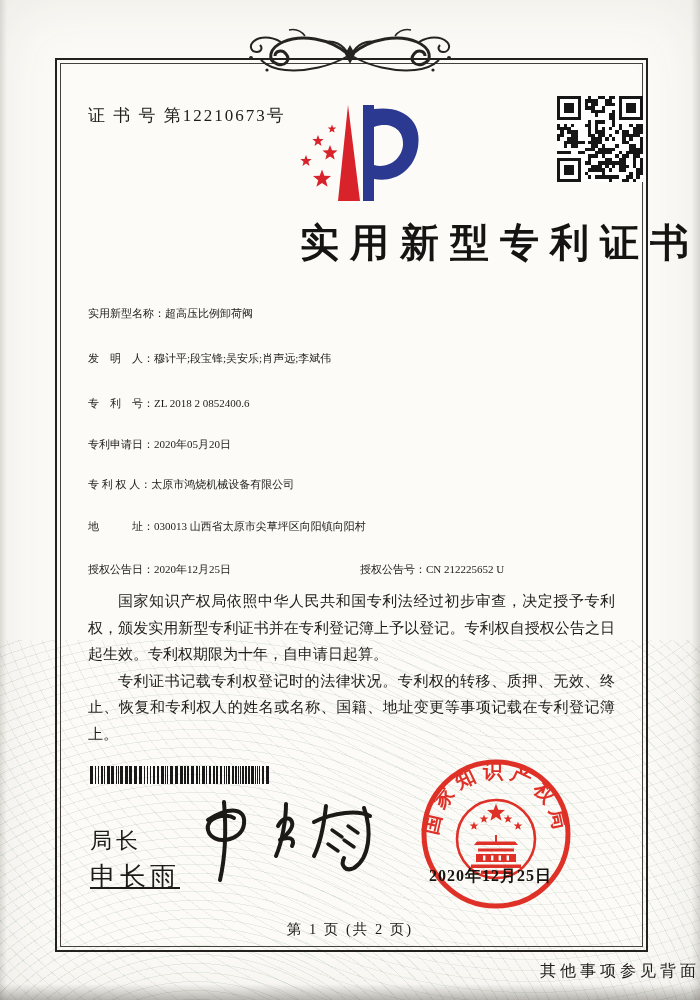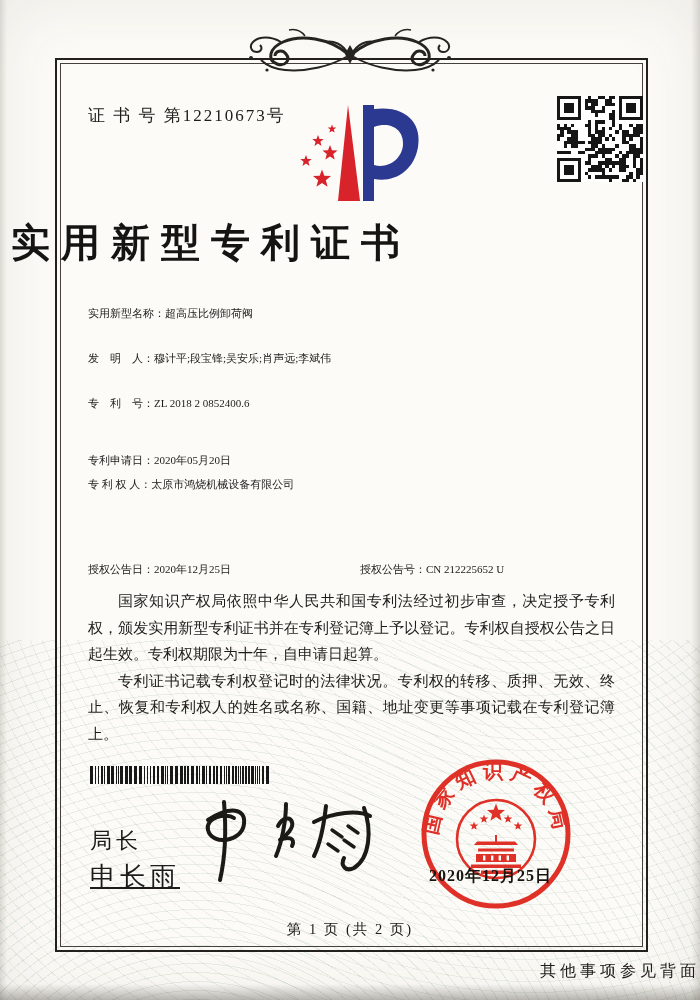--- a/index.html
+++ b/index.html
@@ -14,24 +14,24 @@
     background:
       repeating-radial-gradient(circle at 28% 150%, rgba(110,150,118,.14) 0 1px, transparent 1px 9px),
       repeating-radial-gradient(circle at 76% -55%, rgba(110,150,118,.11) 0 1px, transparent 1px 11px);
   }
   .border-outer{position:absolute;left:55px;top:58px;width:589px;height:890px;border:2px solid #23211e;}
   .border-inner{position:absolute;inset:3px;border:1px solid #45413b;}
   .ornament{position:absolute;left:245px;top:26px;}
   .cert-no{position:absolute;left:88px;top:104px;font-size:17px;letter-spacing:2px;}
   .logo{position:absolute;left:282px;top:100px;}
   .qr{position:absolute;left:557px;top:96px;}
-  .title{position:absolute;left:0;right:0;top:216px;margin:0;text-align:left;
+  .title{position:absolute;left:0;right:0;top:216px;margin:0;text-align:right;
     font-size:39px;font-weight:700;letter-spacing:11px;text-indent:11px;color:#161412;}
   .row{position:absolute;left:88px;font-size:11px;white-space:nowrap;line-height:24px;}
-  .r0{top:301px}.r1{top:346px}.r2{top:391px}.r3{top:448px}.r4{top:472px}.r5{top:514px}.r6{top:557px}
+  .r0{top:301px}.r1{top:346px}.r2{top:391px}.r3{top:432px}.r4{top:472px}.r5{top:514px}.r6{top:557px}
   .row .g2{position:absolute;left:272px;white-space:nowrap;}
   .body{position:absolute;left:88px;width:527px;top:588px;font-size:15px;line-height:26.5px;text-align:justify;}
   .body p{margin:0;text-indent:2em;}
   .barcode{position:absolute;left:90px;top:766px;}
   .sig-title{position:absolute;left:90px;top:826px;font-size:22px;letter-spacing:4px;}
   .sig-name{position:absolute;left:90px;top:859px;font-size:26px;letter-spacing:4px;text-decoration:underline;}
   .signature{position:absolute;left:186px;top:796px;z-index:3;}
   .seal{position:absolute;left:411px;top:749px;z-index:2;opacity:.93;}
   .seal-date{position:absolute;left:429px;top:866px;z-index:4;font-size:16px;font-weight:700;
     letter-spacing:1px;color:#17140f;}
@@ -87,20 +87,21 @@
     <path id="qrp" fill="#161616" d="M0 0h1v1h-1zM1 0h1v1h-1zM2 0h1v1h-1zM3 0h1v1h-1zM4 0h1v1h-1zM5 0h1v1h-1zM6 0h1v1h-1zM9 0h1v1h-1zM12 0h1v1h-1zM13 0h1v1h-1zM15 0h1v1h-1zM16 0h1v1h-1zM18 0h1v1h-1zM19 0h1v1h-1zM20 0h1v1h-1zM21 0h1v1h-1zM22 0h1v1h-1zM23 0h1v1h-1zM24 0h1v1h-1zM0 1h1v1h-1zM6 1h1v1h-1zM8 1h1v1h-1zM9 1h1v1h-1zM10 1h1v1h-1zM11 1h1v1h-1zM14 1h1v1h-1zM15 1h1v1h-1zM18 1h1v1h-1zM24 1h1v1h-1zM0 2h1v1h-1zM2 2h1v1h-1zM3 2h1v1h-1zM4 2h1v1h-1zM6 2h1v1h-1zM8 2h1v1h-1zM10 2h1v1h-1zM11 2h1v1h-1zM14 2h1v1h-1zM15 2h1v1h-1zM16 2h1v1h-1zM18 2h1v1h-1zM20 2h1v1h-1zM21 2h1v1h-1zM22 2h1v1h-1zM24 2h1v1h-1zM0 3h1v1h-1zM2 3h1v1h-1zM3 3h1v1h-1zM4 3h1v1h-1zM6 3h1v1h-1zM8 3h1v1h-1zM9 3h1v1h-1zM10 3h1v1h-1zM13 3h1v1h-1zM18 3h1v1h-1zM20 3h1v1h-1zM21 3h1v1h-1zM22 3h1v1h-1zM24 3h1v1h-1zM0 4h1v1h-1zM2 4h1v1h-1zM3 4h1v1h-1zM4 4h1v1h-1zM6 4h1v1h-1zM10 4h1v1h-1zM11 4h1v1h-1zM12 4h1v1h-1zM13 4h1v1h-1zM16 4h1v1h-1zM18 4h1v1h-1zM20 4h1v1h-1zM21 4h1v1h-1zM22 4h1v1h-1zM24 4h1v1h-1zM0 5h1v1h-1zM6 5h1v1h-1zM11 5h1v1h-1zM15 5h1v1h-1zM16 5h1v1h-1zM18 5h1v1h-1zM24 5h1v1h-1zM0 6h1v1h-1zM1 6h1v1h-1zM2 6h1v1h-1zM3 6h1v1h-1zM4 6h1v1h-1zM5 6h1v1h-1zM6 6h1v1h-1zM15 6h1v1h-1zM16 6h1v1h-1zM18 6h1v1h-1zM19 6h1v1h-1zM20 6h1v1h-1zM21 6h1v1h-1zM22 6h1v1h-1zM23 6h1v1h-1zM24 6h1v1h-1zM9 7h1v1h-1zM11 7h1v1h-1zM12 7h1v1h-1zM13 7h1v1h-1zM16 7h1v1h-1zM0 8h1v1h-1zM2 8h1v1h-1zM4 8h1v1h-1zM8 8h1v1h-1zM9 8h1v1h-1zM11 8h1v1h-1zM16 8h1v1h-1zM18 8h1v1h-1zM21 8h1v1h-1zM23 8h1v1h-1zM24 8h1v1h-1zM0 9h1v1h-1zM1 9h1v1h-1zM2 9h1v1h-1zM3 9h1v1h-1zM9 9h1v1h-1zM11 9h1v1h-1zM13 9h1v1h-1zM15 9h1v1h-1zM18 9h1v1h-1zM22 9h1v1h-1zM23 9h1v1h-1zM24 9h1v1h-1zM1 10h1v1h-1zM3 10h1v1h-1zM4 10h1v1h-1zM5 10h1v1h-1zM9 10h1v1h-1zM11 10h1v1h-1zM12 10h1v1h-1zM13 10h1v1h-1zM17 10h1v1h-1zM19 10h1v1h-1zM20 10h1v1h-1zM22 10h1v1h-1zM23 10h1v1h-1zM24 10h1v1h-1zM0 11h1v1h-1zM1 11h1v1h-1zM4 11h1v1h-1zM5 11h1v1h-1zM9 11h1v1h-1zM10 11h1v1h-1zM12 11h1v1h-1zM13 11h1v1h-1zM15 11h1v1h-1zM19 11h1v1h-1zM20 11h1v1h-1zM21 11h1v1h-1zM22 11h1v1h-1zM23 11h1v1h-1zM0 12h1v1h-1zM3 12h1v1h-1zM4 12h1v1h-1zM5 12h1v1h-1zM10 12h1v1h-1zM11 12h1v1h-1zM12 12h1v1h-1zM14 12h1v1h-1zM16 12h1v1h-1zM19 12h1v1h-1zM21 12h1v1h-1zM24 12h1v1h-1zM2 13h1v1h-1zM3 13h1v1h-1zM4 13h1v1h-1zM5 13h1v1h-1zM6 13h1v1h-1zM7 13h1v1h-1zM9 13h1v1h-1zM10 13h1v1h-1zM11 13h1v1h-1zM12 13h1v1h-1zM19 13h1v1h-1zM20 13h1v1h-1zM24 13h1v1h-1zM2 14h1v1h-1zM4 14h1v1h-1zM5 14h1v1h-1zM10 14h1v1h-1zM11 14h1v1h-1zM13 14h1v1h-1zM17 14h1v1h-1zM21 14h1v1h-1zM22 14h1v1h-1zM24 14h1v1h-1zM8 15h1v1h-1zM9 15h1v1h-1zM10 15h1v1h-1zM12 15h1v1h-1zM13 15h1v1h-1zM14 15h1v1h-1zM15 15h1v1h-1zM16 15h1v1h-1zM21 15h1v1h-1zM22 15h1v1h-1zM23 15h1v1h-1zM24 15h1v1h-1zM0 16h1v1h-1zM1 16h1v1h-1zM2 16h1v1h-1zM3 16h1v1h-1zM6 16h1v1h-1zM7 16h1v1h-1zM11 16h1v1h-1zM12 16h1v1h-1zM13 16h1v1h-1zM14 16h1v1h-1zM15 16h1v1h-1zM18 16h1v1h-1zM20 16h1v1h-1zM21 16h1v1h-1zM22 16h1v1h-1zM23 16h1v1h-1zM24 16h1v1h-1zM9 17h1v1h-1zM10 17h1v1h-1zM11 17h1v1h-1zM13 17h1v1h-1zM17 17h1v1h-1zM19 17h1v1h-1zM20 17h1v1h-1zM22 17h1v1h-1zM23 17h1v1h-1zM0 18h1v1h-1zM1 18h1v1h-1zM2 18h1v1h-1zM3 18h1v1h-1zM4 18h1v1h-1zM5 18h1v1h-1zM6 18h1v1h-1zM9 18h1v1h-1zM14 18h1v1h-1zM15 18h1v1h-1zM18 18h1v1h-1zM19 18h1v1h-1zM22 18h1v1h-1zM24 18h1v1h-1zM0 19h1v1h-1zM6 19h1v1h-1zM8 19h1v1h-1zM9 19h1v1h-1zM12 19h1v1h-1zM13 19h1v1h-1zM14 19h1v1h-1zM15 19h1v1h-1zM16 19h1v1h-1zM17 19h1v1h-1zM18 19h1v1h-1zM19 19h1v1h-1zM22 19h1v1h-1zM24 19h1v1h-1zM0 20h1v1h-1zM2 20h1v1h-1zM3 20h1v1h-1zM4 20h1v1h-1zM6 20h1v1h-1zM10 20h1v1h-1zM11 20h1v1h-1zM12 20h1v1h-1zM14 20h1v1h-1zM16 20h1v1h-1zM18 20h1v1h-1zM19 20h1v1h-1zM20 20h1v1h-1zM22 20h1v1h-1zM24 20h1v1h-1zM0 21h1v1h-1zM2 21h1v1h-1zM3 21h1v1h-1zM4 21h1v1h-1zM6 21h1v1h-1zM9 21h1v1h-1zM10 21h1v1h-1zM11 21h1v1h-1zM12 21h1v1h-1zM13 21h1v1h-1zM15 21h1v1h-1zM18 21h1v1h-1zM19 21h1v1h-1zM23 21h1v1h-1zM24 21h1v1h-1zM0 22h1v1h-1zM2 22h1v1h-1zM3 22h1v1h-1zM4 22h1v1h-1zM6 22h1v1h-1zM8 22h1v1h-1zM13 22h1v1h-1zM21 22h1v1h-1zM23 22h1v1h-1zM24 22h1v1h-1zM0 23h1v1h-1zM6 23h1v1h-1zM9 23h1v1h-1zM11 23h1v1h-1zM12 23h1v1h-1zM13 23h1v1h-1zM14 23h1v1h-1zM15 23h1v1h-1zM16 23h1v1h-1zM17 23h1v1h-1zM20 23h1v1h-1zM21 23h1v1h-1zM23 23h1v1h-1zM0 24h1v1h-1zM1 24h1v1h-1zM2 24h1v1h-1zM3 24h1v1h-1zM4 24h1v1h-1zM5 24h1v1h-1zM6 24h1v1h-1zM15 24h1v1h-1zM19 24h1v1h-1zM20 24h1v1h-1zM22 24h1v1h-1z"></path>
   </svg>
 
   <h1 class="title">实用新型专利证书</h1>
 
   <div class="row r0"><span>实用新型名称：</span><span>超高压比例卸荷阀</span></div>
   <div class="row r1"><span>发　明　人：</span><span>穆计平;段宝锋;吴安乐;肖声远;李斌伟</span></div>
   <div class="row r2"><span>专　利　号：</span><span>ZL 2018 2 0852400.6</span></div>
   <div class="row r3"><span>专利申请日：</span><span>2020年05月20日</span></div>
   <div class="row r4"><span>专 利 权 人：</span><span>太原市鸿烧机械设备有限公司</span></div>
+  <div class="row r5"><span>地　　　址：</span><span>030013 山西省太原市尖草坪区向阳镇向阳村</span></div>
 
   <div class="row r6">
     <span>授权公告日：</span><span>2020年12月25日</span>
     <span class="g2"><span>授权公告号：</span><span>CN 212225652 U</span></span>
   </div>
 
   <div class="body">
     <p>国家知识产权局依照中华人民共和国专利法经过初步审查，决定授予专利权，颁发实用新型专利证书并在专利登记簿上予以登记。专利权自授权公告之日起生效。专利权期限为十年，自申请日起算。</p>
     <p>专利证书记载专利权登记时的法律状况。专利权的转移、质押、无效、终止、恢复和专利权人的姓名或名称、国籍、地址变更等事项记载在专利登记簿上。</p>
   </div>

